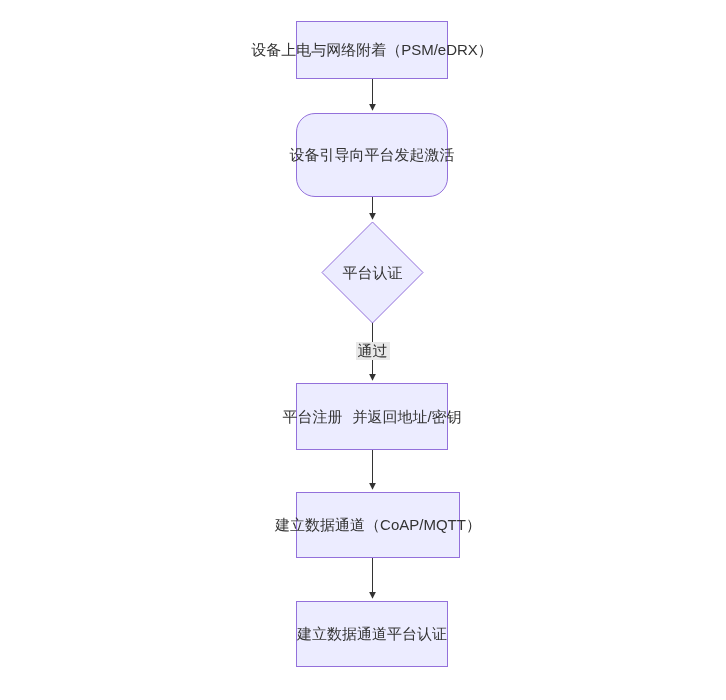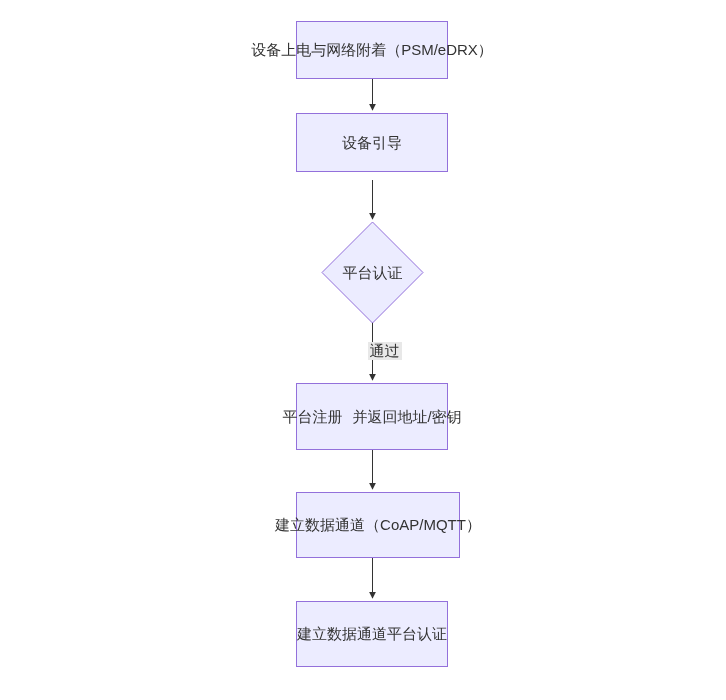--- a/index.html
+++ b/index.html
@@ -68,21 +68,20 @@
   }
   .edge-label {
     position: absolute;
     transform: translateX(-50%);
     background: var(--edge-label-bg);
     color: var(--text);
     font-size: 15px;
     line-height: 18px;
     padding: 0 2px;
     white-space: nowrap;
-    margin-left: 12px;
   }
 </style>
 </head>
 <body>
 
 <div class="stage">
 
   <svg class="edges-layer" width="726" height="700" viewBox="0 0 726 700" xmlns="http://www.w3.org/2000/svg">
     <defs>
       <marker id="arrow" viewBox="0 0 10 10" refX="9" refY="5" markerWidth="7" markerHeight="7" orient="auto">
@@ -97,22 +96,23 @@
     <line class="edge-line" x1="372.5" y1="558" x2="372.5" y2="598" marker-end="url(#arrow)"></line>
 
     <polygon class="diamond-shape" points="372.5,222 423,272.5 372.5,323 322,272.5"></polygon>
   </svg>
 
   <div class="node" style="left:296px; top:21px; width:152px; height:58px;">
     <span>设备上电与网络附着</span>
     <span>（PSM/eDRX）</span>
   </div>
 
-  <div class="node" style="left:296px; top:113px; width:152px; height:59px;">
+  <div class="node" style="left:296px; top:113px; width:152px; height:84px;border-radius:19px;">
     <span>设备引导</span>
+    <span>向平台发起激活</span>
   </div>
 
   <div class="diamond-label" style="left:372.5px; top:272.5px;">平台认证</div>
 
   <div class="edge-label" style="left:372.5px; top:342px;">通过</div>
 
   <div class="node" style="left:296px; top:383px; width:152px; height:67px;gap:10px;">
     <span>平台注册</span>
     <span>并返回地址/密钥</span>
   </div>

